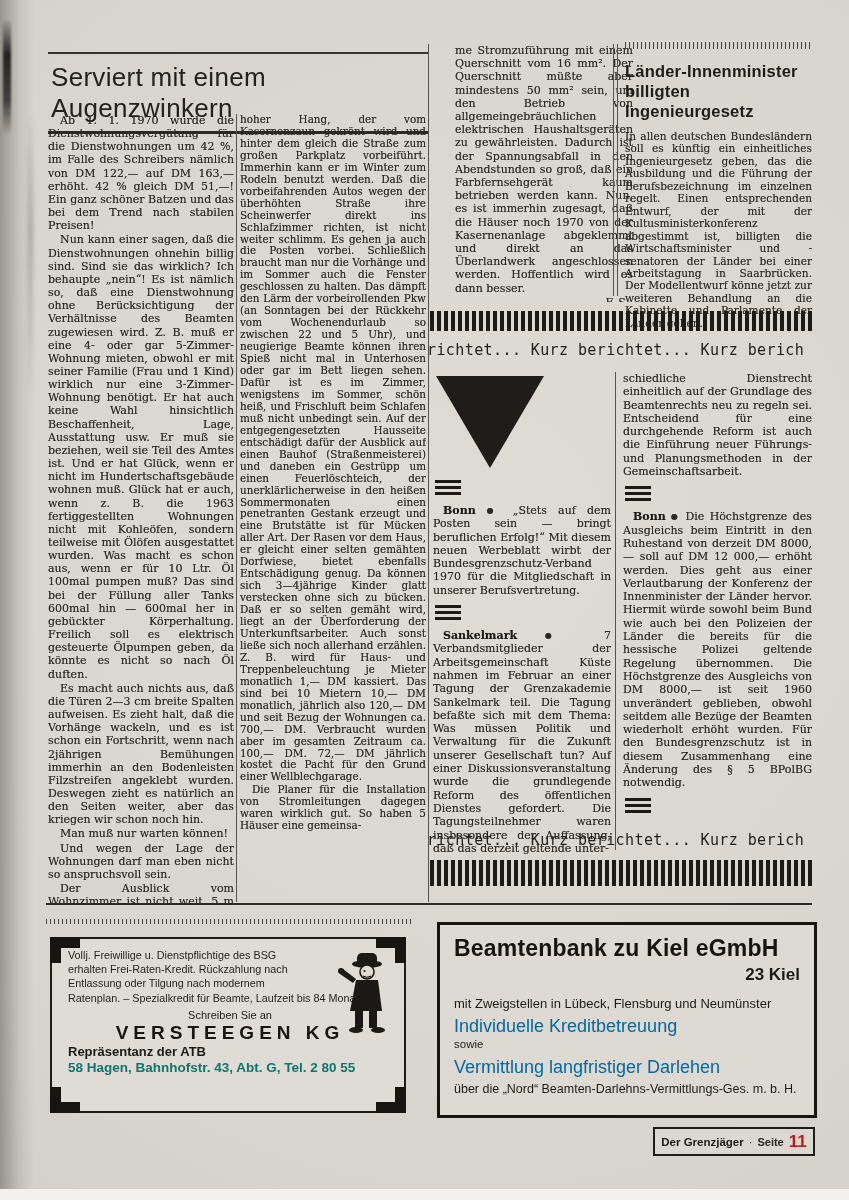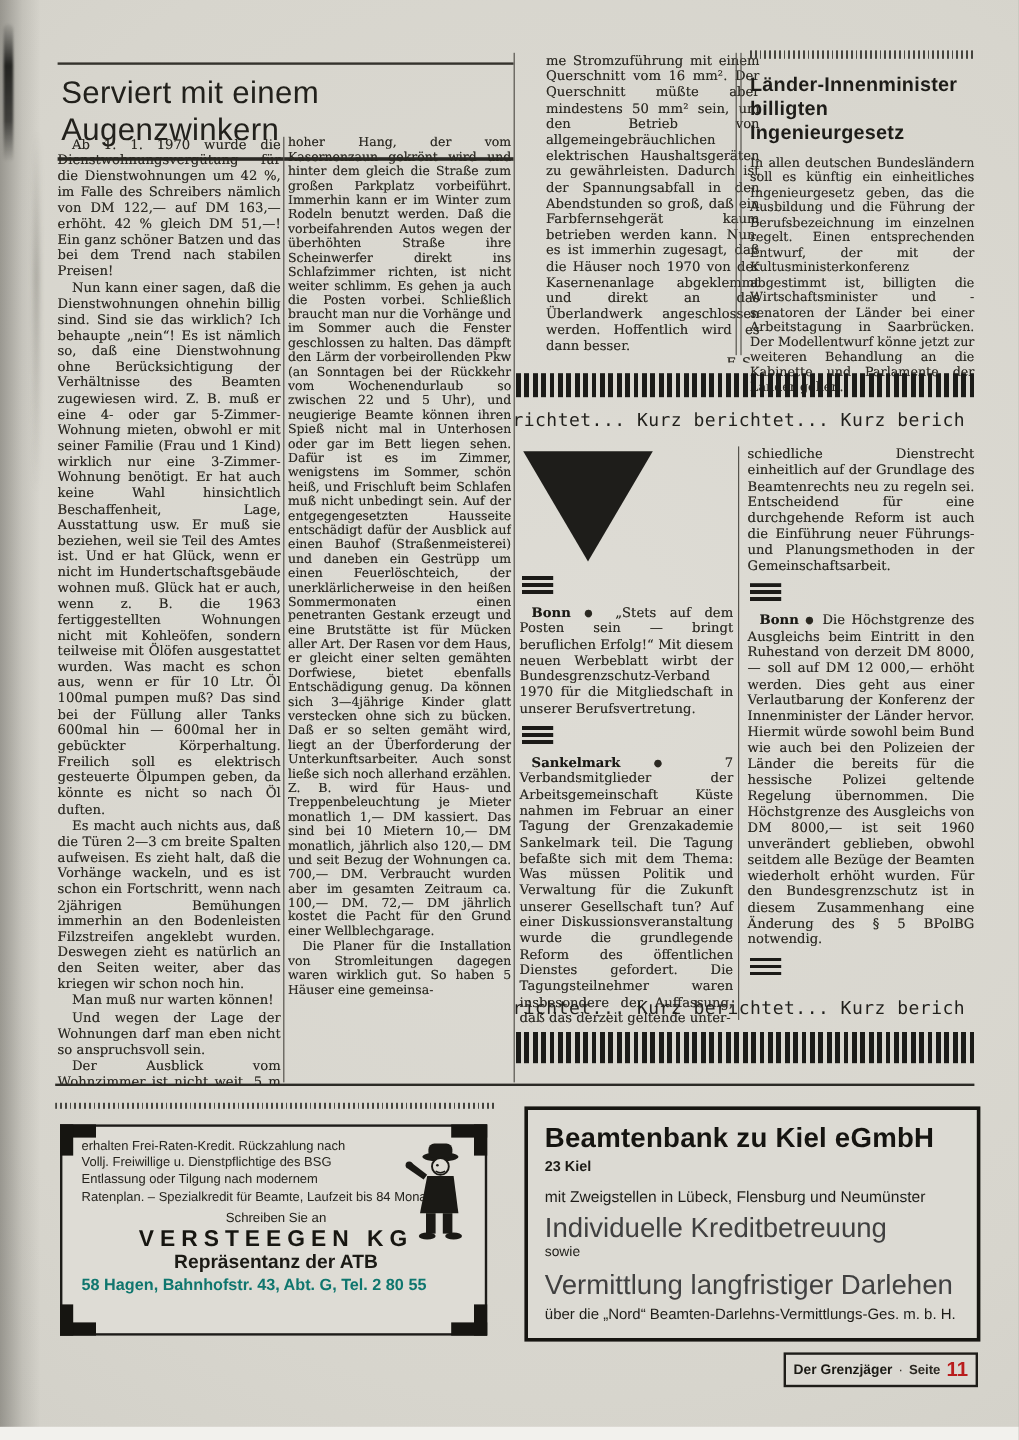--- a/index.html
+++ b/index.html
@@ -76,31 +76,31 @@
   .cb.tl1{left:-2px;top:-2px;width:30px;height:11px;} .cb.tl2{left:-2px;top:-2px;width:11px;height:26px;}
   .cb.tr1{right:-2px;top:-2px;width:30px;height:11px;} .cb.tr2{right:-2px;top:-2px;width:11px;height:26px;}
   .cb.bl1{left:-2px;bottom:-2px;width:30px;height:11px;} .cb.bl2{left:-2px;bottom:-2px;width:11px;height:26px;}
   .cb.br1{right:-2px;bottom:-2px;width:30px;height:11px;} .cb.br2{right:-2px;bottom:-2px;width:11px;height:26px;}
   .bargeld .inner{padding:9px 12px 0 16px;}
   .bargeld .bh{font-family:"DejaVu Serif",serif;font-weight:700;font-size:21px;color:#151410;
         width:78%;text-align:center;margin-bottom:6px;letter-spacing:.3px;}
   .bargeld .bl{font-size:10.8px;line-height:14.2px;font-weight:500;color:#26241e;}
   .bargeld .write{font-size:11px;text-align:center;margin-top:4px;}
   .bargeld .company{font-size:19px;font-weight:700;letter-spacing:5px;text-align:center;color:#171611;margin-top:1px;}
-  .bargeld .subtitle{font-size:16px;font-weight:700;text-align:center;color:#1b1a15;}
+  .bargeld .subtitle{font-size:13px;font-weight:700;text-align:left;color:#1b1a15;}
   .bargeld .address{font-size:13.5px;font-weight:700;color:#0f766e;margin-top:1px;}
   .bargeld svg{position:absolute;right:9px;top:10px;}
 
   .bbank{position:absolute;left:437px;top:922px;width:374px;height:190px;background:#dcdad3;
         border:3px solid #161511;font-family:"Liberation Sans",sans-serif;color:#1d1c17;}
   .bbank .inner{padding:10px 14px 0 14px;}
   .bbank .bh{font-size:23px;font-weight:700;letter-spacing:.2px;color:#151410;}
-  .bbank .city{font-size:12px;font-weight:700;margin-top:3px;}
+  .bbank .city{font-size:17px;font-weight:700;margin-top:3px;text-align:right;}
   .bbank .branches{font-size:13px;margin-top:11px;}
-  .bbank .svc{font-size:23px;font-weight:400;color:#404040;margin-top:5px;}
+  .bbank .svc{font-size:18px;font-weight:400;color:#0369a1;margin-top:5px;}
   .bbank .conj{font-size:11.5px;margin-top:1px;}
   .bbank .svc2{margin-top:7px;}
   .bbank .via{font-size:12.5px;margin-top:4px;}
   .bbank .addr{font-size:12.5px;margin-top:2px;}
 
   .footer-box{position:absolute;left:653px;top:1127px;width:158px;height:25px;border:2px solid #1e1d19;
         display:flex;align-items:center;justify-content:center;gap:5px;font-family:"Liberation Sans",sans-serif;
         background:#dad8d1;}
   .footer-box .pub{font-size:11.5px;font-weight:700;color:#1b1a15;}
   .footer-box .dot{font-size:11px;}
@@ -213,22 +213,22 @@
       <path d="M19 31 L41 31 L45 62 L13 62 Z" fill="#1a1915"></path>
       <path d="M16 34 L3 25 L6 20 L19 30 Z" fill="#1a1915"></path>
       <circle cx="4" cy="22" r="3" fill="#1a1915"></circle>
       <rect x="18" y="62" width="8" height="17" fill="#1a1915"></rect>
       <rect x="32" y="62" width="8" height="17" fill="#1a1915"></rect>
       <ellipse cx="19" cy="81" rx="7" ry="3" fill="#1a1915"></ellipse>
       <ellipse cx="41" cy="81" rx="7" ry="3" fill="#1a1915"></ellipse>
     </svg>
     <div class="inner">
       <div>
-        <div class="bl">erhalten Frei-Raten-Kredit. Rückzahlung nach</div>
-          <div class="bl">Vollj. Freiwillige u. Dienstpflichtige des BSG</div>
+        <div class="bl">Vollj. Freiwillige u. Dienstpflichtige des BSG</div>
+          <div class="bl">erhalten Frei-Raten-Kredit. Rückzahlung nach</div>
           <div class="bl">Entlassung oder Tilgung nach modernem</div>
           <div class="bl">Ratenplan. – Spezialkredit für Beamte, Laufzeit bis 84 Monate.</div>
       </div>
       <div class="write">Schreiben Sie an</div>
       <div class="company">VERSTEEGEN KG</div>
       <div class="subtitle">Repräsentanz der ATB</div>
       <div class="address">58 Hagen, Bahnhofstr. 43, Abt. G, Tel. 2 80 55</div>
     </div>
   </div>
 

